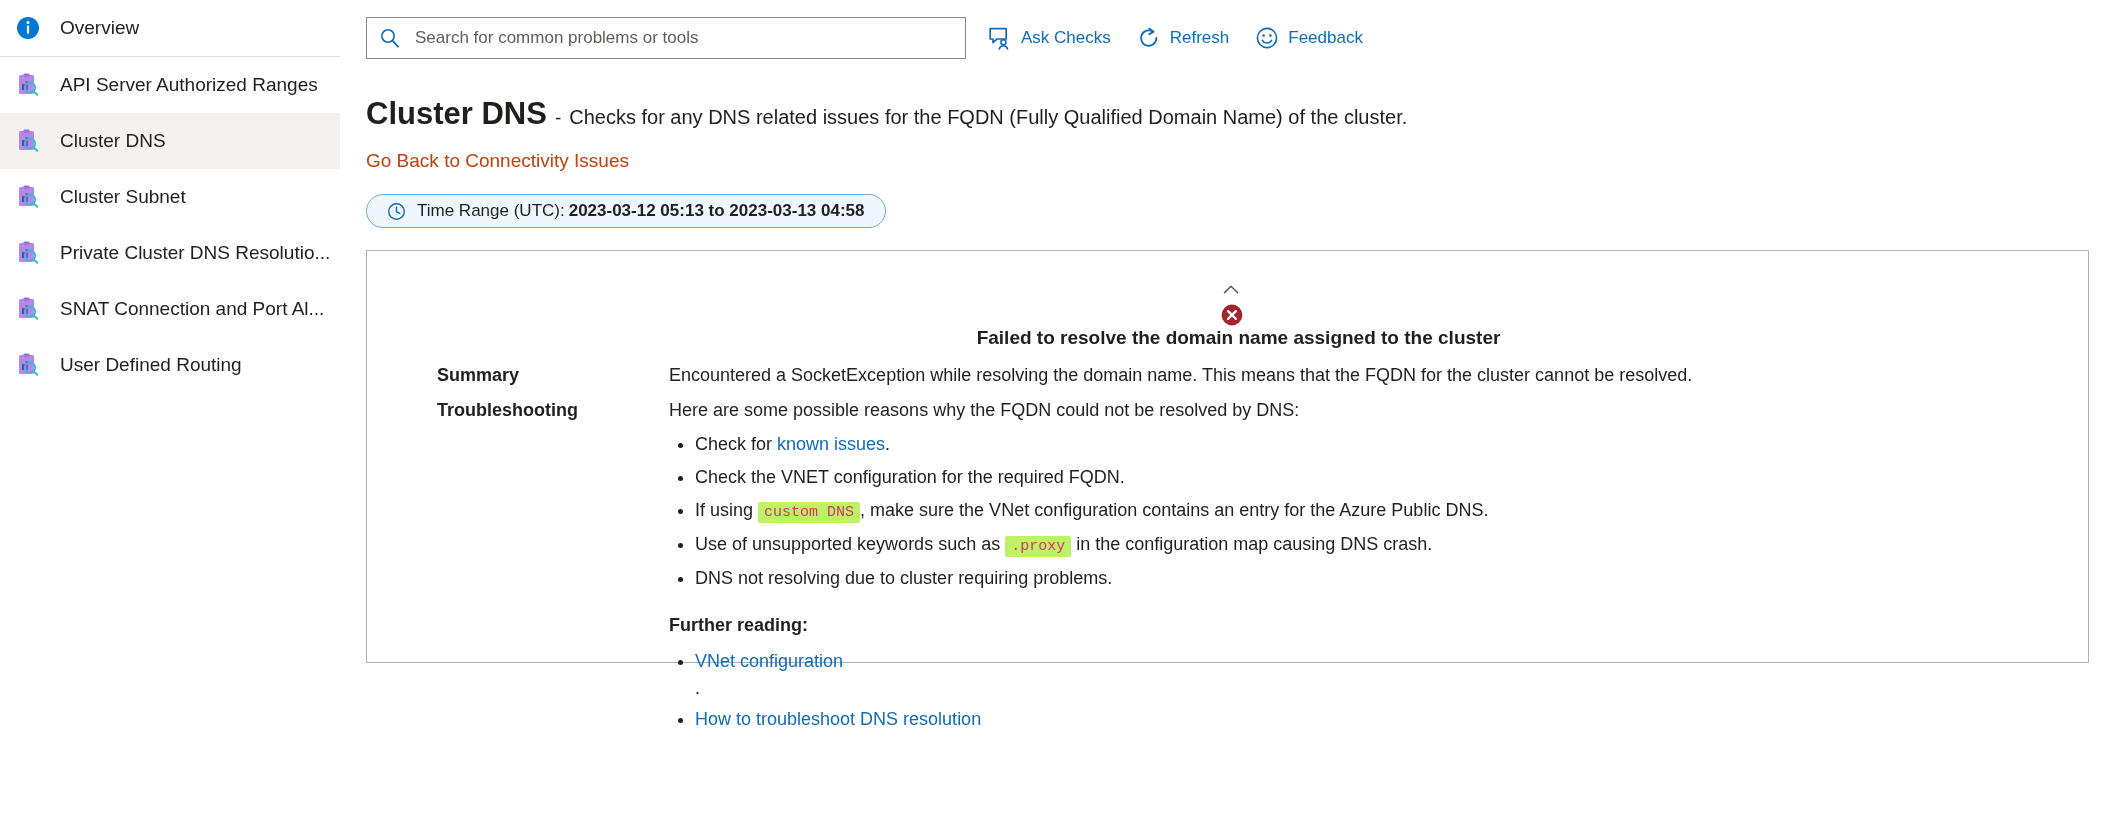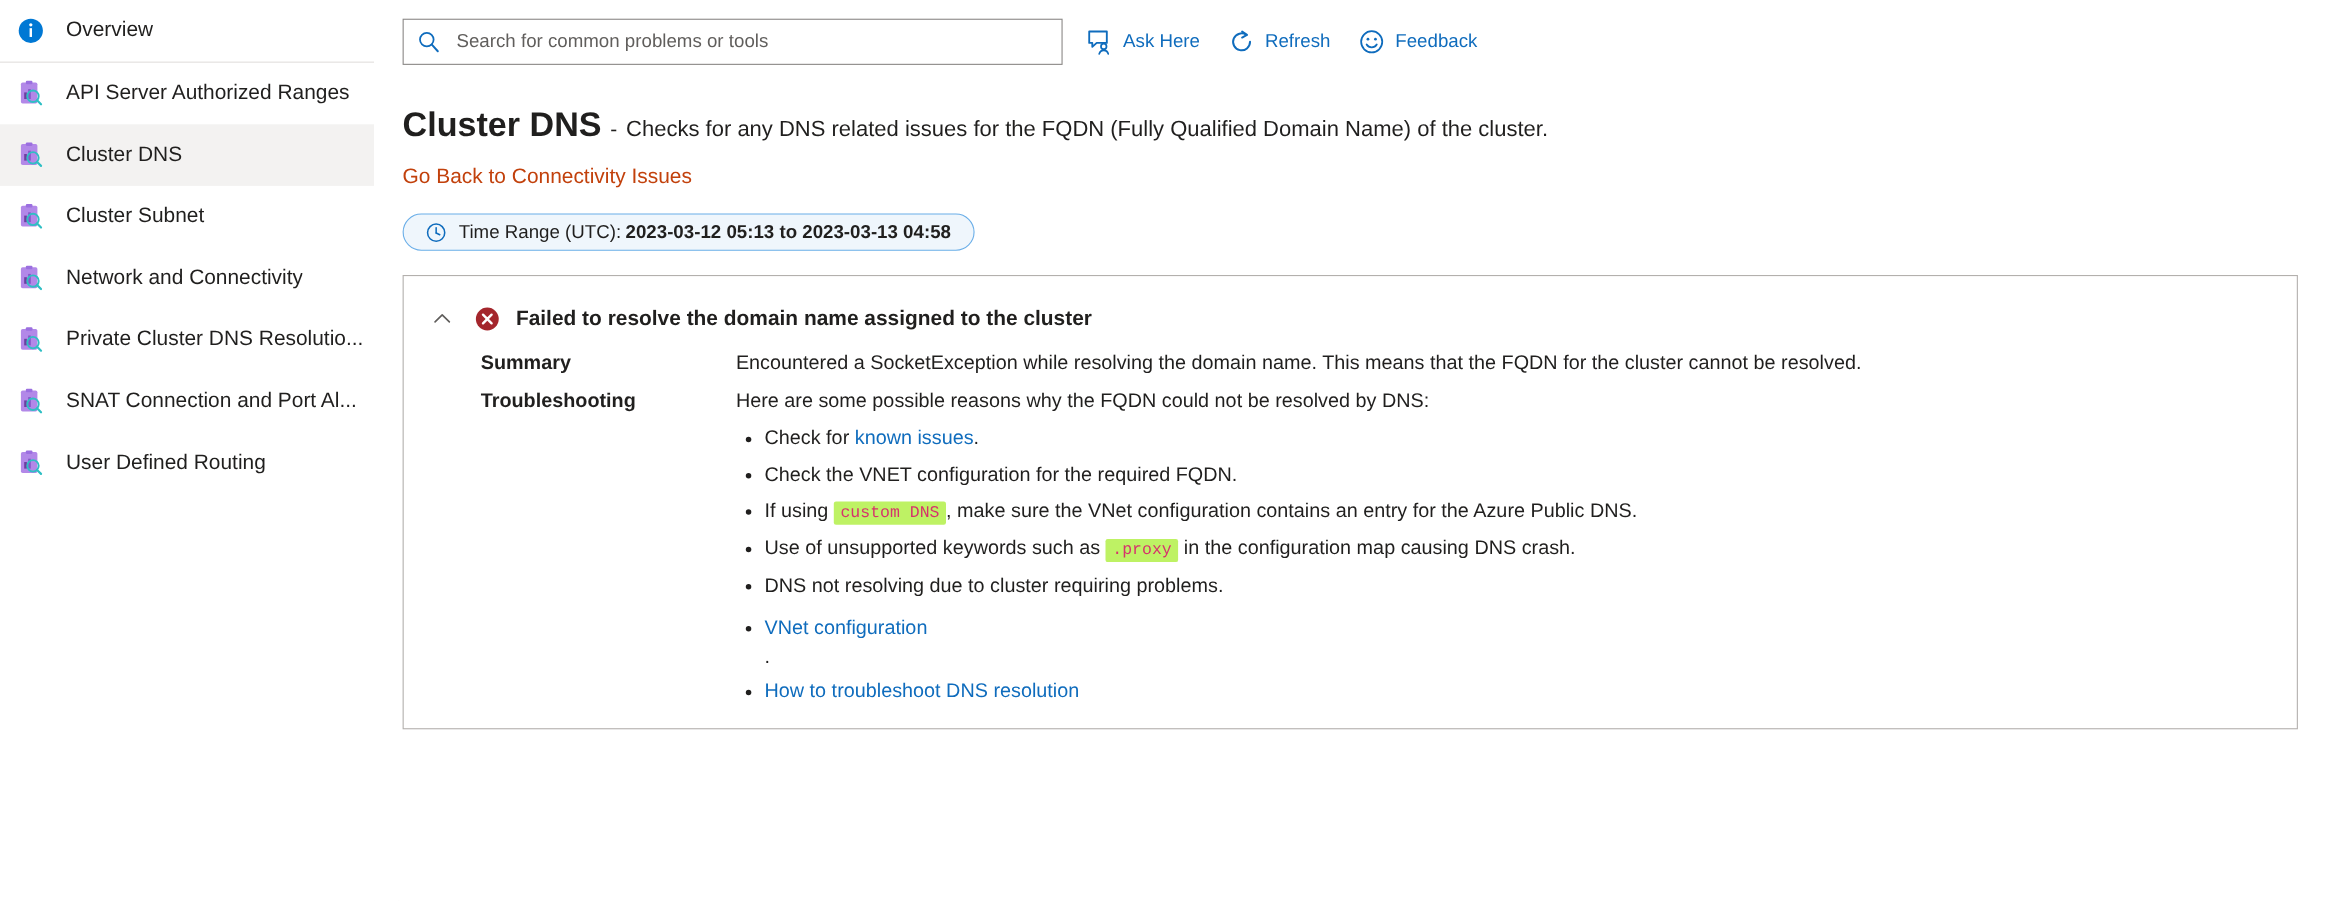--- a/index.html
+++ b/index.html
@@ -158,20 +158,21 @@
     border: 1px solid #b3b0ad;
     background: #ffffff;
     height: 413px;
     padding: 26px 0 0 0;
     position: relative;
   }
   .panel-head {
     display: flex;
     align-items: center;
     padding-left: 22px;
+    flex-direction: column;
   }
   .chev {
     width: 26px; height: 26px;
     flex: 0 0 26px;
     display: flex; align-items: center; justify-content: center;
     cursor: pointer;
     margin-right: 16px;
   }
   .err-icon { flex: 0 0 24px; margin-right: 14px; display: flex; }
   .err-title { font-size: 19px; font-weight: bold; color: #201f1e; }
@@ -284,33 +285,20 @@
           <rect x="8.5" y="1.5" width="6" height="3.2" rx="1" fill="#9b6fe0"></rect>
           <rect x="7" y="12" width="2.4" height="6" fill="#6b3fa0"></rect>
           <rect x="10.6" y="9" width="2.4" height="9" fill="#8457c7"></rect>
           <circle cx="15" cy="15.5" r="5.2" fill="none" stroke="#2fbfc4" stroke-width="1.7"></circle>
           <line x1="18.7" y1="19.2" x2="22.3" y2="22.8" stroke="#2fbfc4" stroke-width="2" stroke-linecap="round"></line>
         </svg>
       </span>
       <span class="nav-label">Cluster Subnet</span>
     </div>
 
-    <div class="nav-item">
-      <span class="nav-icon">
-        <svg width="26" height="26" viewBox="0 0 26 26">
-          <rect x="4" y="3" width="15" height="19" rx="1.6" fill="#b288e8"></rect>
-          <rect x="8.5" y="1.5" width="6" height="3.2" rx="1" fill="#9b6fe0"></rect>
-          <rect x="7" y="12" width="2.4" height="6" fill="#6b3fa0"></rect>
-          <rect x="10.6" y="9" width="2.4" height="9" fill="#8457c7"></rect>
-          <circle cx="15" cy="15.5" r="5.2" fill="none" stroke="#2fbfc4" stroke-width="1.7"></circle>
-          <line x1="18.7" y1="19.2" x2="22.3" y2="22.8" stroke="#2fbfc4" stroke-width="2" stroke-linecap="round"></line>
-        </svg>
-      </span>
-      <span class="nav-label">Network and Connectivity</span>
-    </div>
 
     <div class="nav-item">
       <span class="nav-icon">
         <svg width="26" height="26" viewBox="0 0 26 26">
           <rect x="4" y="3" width="15" height="19" rx="1.6" fill="#b288e8"></rect>
           <rect x="8.5" y="1.5" width="6" height="3.2" rx="1" fill="#9b6fe0"></rect>
           <rect x="7" y="12" width="2.4" height="6" fill="#6b3fa0"></rect>
           <rect x="10.6" y="9" width="2.4" height="9" fill="#8457c7"></rect>
           <circle cx="15" cy="15.5" r="5.2" fill="none" stroke="#2fbfc4" stroke-width="1.7"></circle>
           <line x1="18.7" y1="19.2" x2="22.3" y2="22.8" stroke="#2fbfc4" stroke-width="2" stroke-linecap="round"></line>
@@ -367,21 +355,21 @@
       </div>
 
       <div class="tb-btn">
         <span class="tb-icon">
           <svg width="24" height="24" viewBox="0 0 24 24">
             <path d="M2.2 2.6 h16 v10.4 h-9.2 l-4 3.6 v-3.6 h-2.8 z" fill="none" stroke="#0f6cbd" stroke-width="1.7" stroke-linejoin="round"></path>
             <circle cx="15.4" cy="16.2" r="2.5" fill="none" stroke="#0f6cbd" stroke-width="1.6"></circle>
             <path d="M11.3 23 a4.2 4.2 0 0 1 8.2 0" fill="none" stroke="#0f6cbd" stroke-width="1.6" stroke-linecap="round"></path>
           </svg>
         </span>
-        <span>Ask Here</span>
+        <span>Ask Checks</span>
       </div>
 
       <div class="tb-btn">
         <span class="tb-icon">
           <svg width="24" height="24" viewBox="0 0 24 24">
             <path d="M19.4 12 a7.7 7.7 0 1 1 -3.2 -6.2" fill="none" stroke="#0f6cbd" stroke-width="1.8" stroke-linecap="round"></path>
             <path d="M12.2 2.6 l4.4 3.1 l-4.4 2.4" fill="none" stroke="#0f6cbd" stroke-width="1.8" stroke-linejoin="round" stroke-linecap="round"></path>
           </svg>
         </span>
         <span>Refresh</span>
@@ -462,20 +450,21 @@
                 <span>If using </span><code class="code">custom DNS</code><span>, make sure the VNet configuration contains an entry for the Azure Public DNS.</span>
               </li>
               <li>
                 <span>Use of unsupported keywords such as </span><code class="code">.proxy</code><span> in the configuration map causing DNS crash.</span>
               </li>
               <li>
                 <span>DNS not resolving due to cluster requiring problems.</span>
               </li>
             </ul>
 
+            <div class="fr-head">Further reading:</div>
 
             <ul class="frlist">
               <li>
                 <a>VNet configuration</a>
                 <div class="dot-line">.</div>
               </li>
               <li>
                 <a>How to troubleshoot DNS resolution</a>
               </li>
             </ul>

